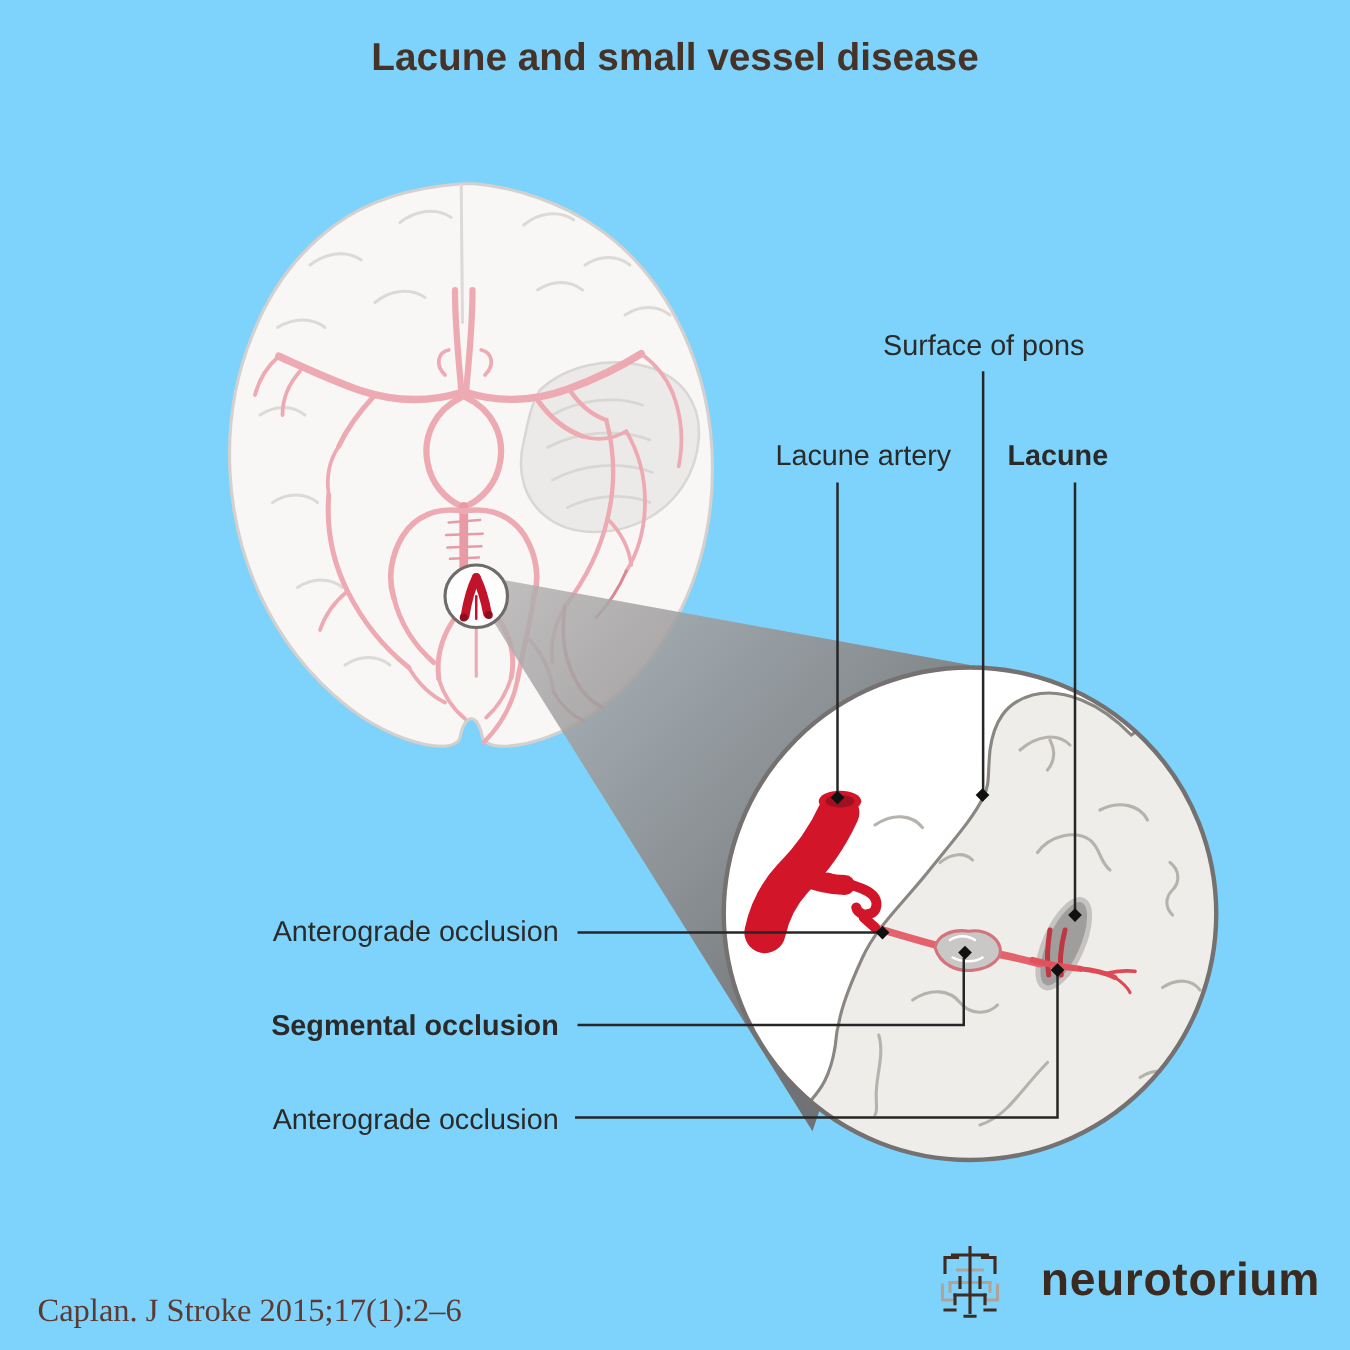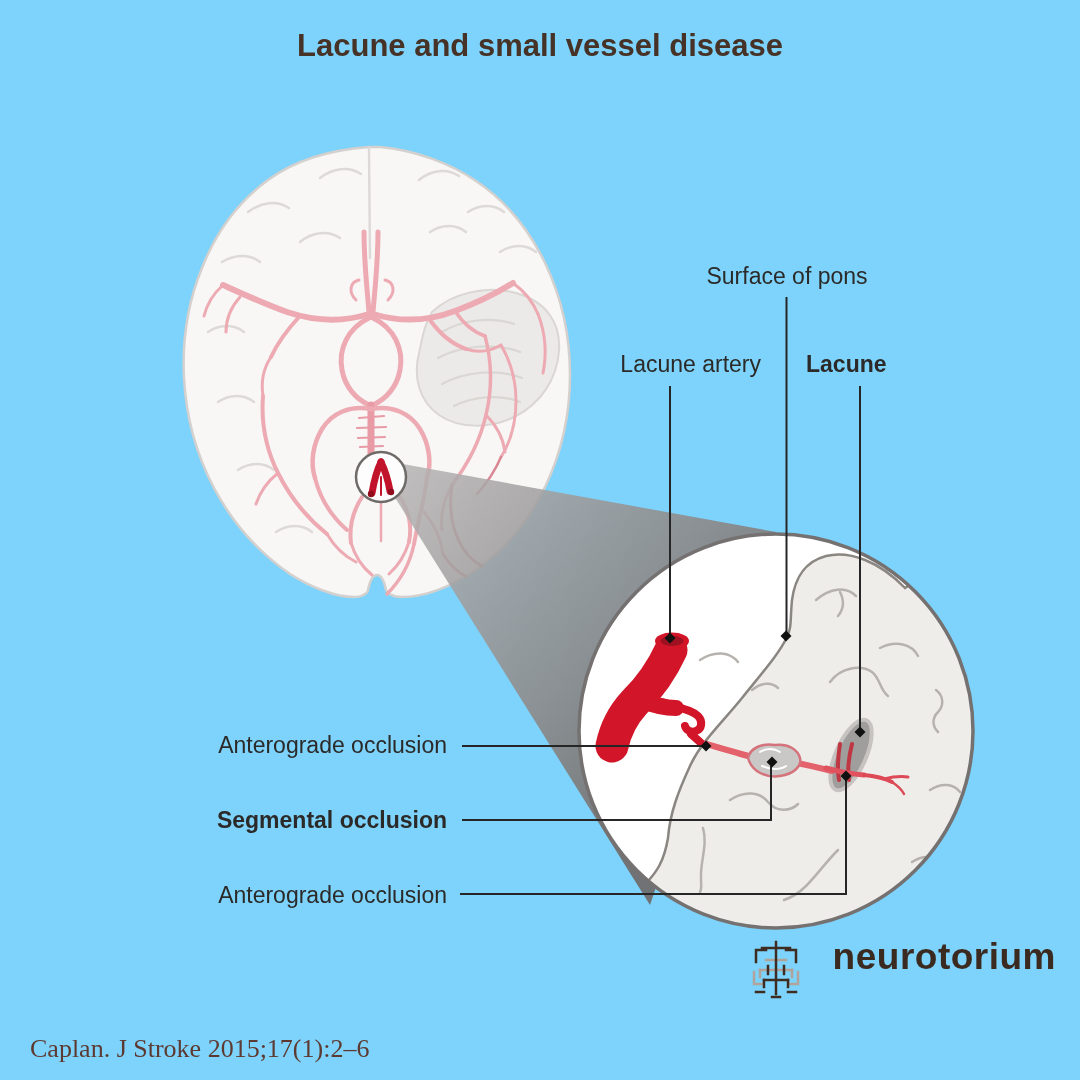--- a/index.html
+++ b/index.html
@@ -5,21 +5,21 @@
   html,body{margin:0;padding:0;background:#ffffff;}
   #stage{position:relative;width:1080px;height:1080px;background:#7dd3fc;overflow:hidden;
          font-family:"Liberation Sans",sans-serif;}
   #art{position:absolute;left:0;top:0;}
   .lbl{position:absolute;white-space:nowrap;font-size:23px;color:#2b2a28;line-height:28px;}
   .lbl.bold{font-weight:bold;}
   #title{position:absolute;left:540px;top:28px;transform:translateX(-50%);
          font-size:31px;font-weight:bold;color:#463227;white-space:nowrap;}
   #citation{position:absolute;left:30px;top:1034px;font-family:"Liberation Serif",serif;
             font-size:26px;color:#5d3a31;white-space:nowrap;}
-  #logo{position:absolute;top:936px;right:24px;display:flex;gap:27px;}
+  #logo{position:absolute;top:992px;right:24px;display:flex;align-items:center;gap:27px;}
   #logo .word{font-size:37px;font-weight:700;color:#3b2a20;letter-spacing:0.5px;}
 </style>
 </head>
 <body>
 
 <div id="stage">
 
   <svg id="art" width="1080" height="1080" viewBox="0 0 1080 1080">
     <defs>
       <linearGradient id="coneGrad" gradientUnits="userSpaceOnUse" x1="400" y1="470" x2="730" y2="760">

